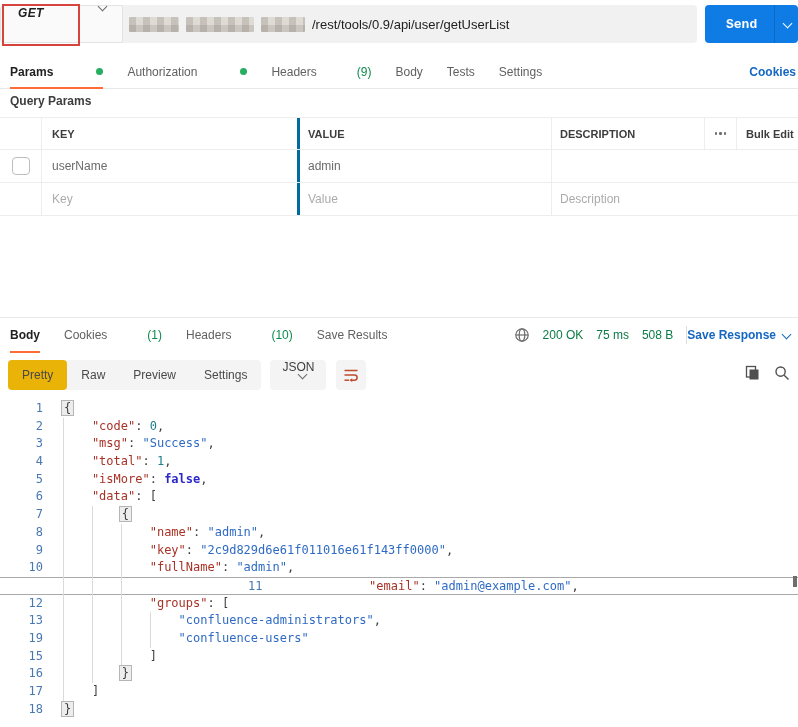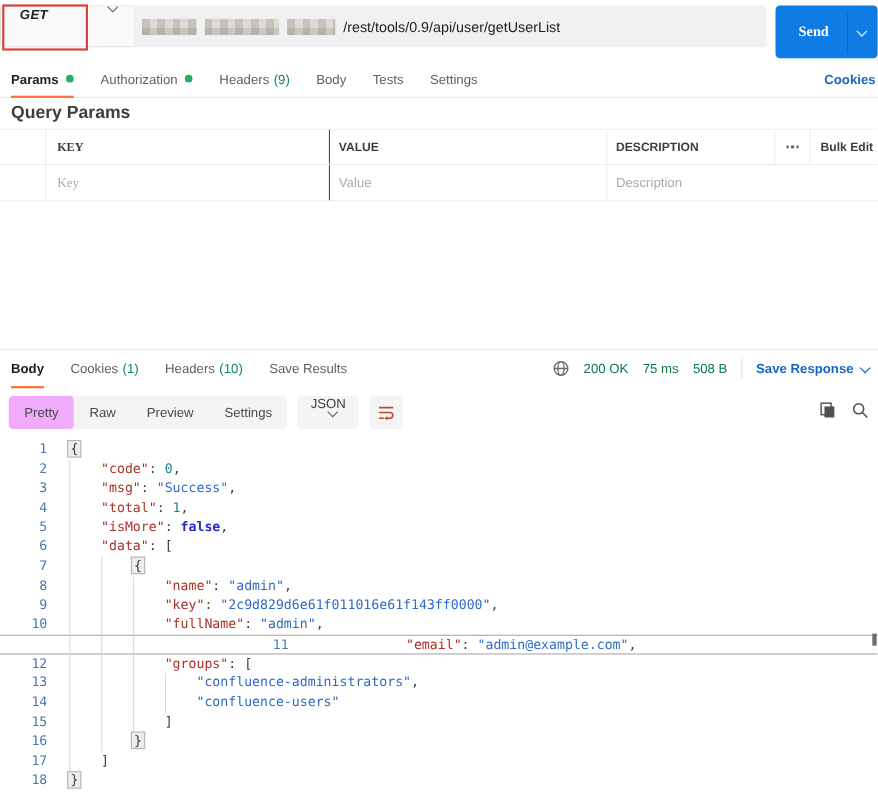--- a/index.html
+++ b/index.html
@@ -19,73 +19,73 @@
   .mosaic{height:15px;border-radius:1px;margin-right:7px;
     background:
       repeating-linear-gradient(90deg, rgba(90,80,70,.18) 0 7px, rgba(255,255,255,0) 7px 14px),
       repeating-linear-gradient(0deg, #CBC7C0 0 7px, #DEDAD4 7px 15px);}
   .m1{width:50px;margin-left:6px;}
   .m2{width:68px;}
   .m3{width:44px;}
   .url-text{font-size:13px;color:#212121;white-space:nowrap;}
   .red-annotation{position:absolute;left:2px;top:-1px;width:74px;height:38px;
                   border:2px solid #D5453D;pointer-events:none;}
-  .send{position:absolute;left:705px;top:0;width:93px;height:48px;background:#0E7CE4;
+  .send{position:absolute;left:705px;top:0;width:93px;height:38px;background:#0E7CE4;
         border:none;border-radius:4px;display:flex;align-items:center;color:#fff;
-        font-family:Liberation Serif, serif;cursor:pointer;padding:0;}
+        font-family:Liberation Mono, monospace;cursor:pointer;padding:0;}
   .send-label{font-size:13px;font-weight:bold;margin-left:21px;}
   .send-divider{width:1px;height:38px;background:rgba(0,0,0,.14);margin-left:17px;}
   .send .chev{color:#fff;margin-left:9px;margin-top:-2px;}
   
   .req-tabs{position:absolute;top:55px;left:0;width:798px;height:33px;
             border-bottom:1px solid #E8E8E8;display:flex;align-items:center;box-sizing:content-box;}
   .rtab{position:relative;height:33px;display:flex;align-items:center;margin-left:24px;
-        font-size:12px;color:#616161;cursor:pointer;white-space:nowrap;}
+        font-size:12px;color:#616161;cursor:pointer;white-space:nowrap;gap:36px;}
   .rtab:first-child{margin-left:10px;}
   .rtab.active{color:#212121;font-weight:bold;}
   .rtab .underline{position:absolute;left:0;right:0;bottom:-1px;height:2px;background:#FF6C37;}
   .gdot{width:7px;height:7px;border-radius:50%;background:#27AE60;margin-left:7px;}
   .count{color:#0E8A50;margin-left:4px;}
   .cookies-link{position:absolute;right:2px;top:55px;height:33px;display:flex;align-items:center;
                 font-size:12px;font-weight:bold;color:#1567C3;cursor:pointer;}
   
-  .qp-title{position:absolute;top:94px;left:10px;font-size:16px;font-weight:bold;color:#3D3D3D;}
+  .qp-title{position:absolute;top:94px;left:10px;font-size:12px;font-weight:bold;color:#3D3D3D;}
   .ptable{position:absolute;top:117px;left:0;width:798px;}
   .prow{display:flex;height:33px;border-bottom:1px solid #EDEDED;box-sizing:border-box;align-items:stretch;}
   .prow.hdr{border-top:1px solid #EDEDED;}
   .pcell{display:flex;align-items:center;box-sizing:border-box;font-size:12px;overflow:hidden;white-space:nowrap;}
   .c-check{width:42px;justify-content:center;border-right:1px solid #EDEDED;}
-  .c-key{width:258px;padding-left:10px;border-right:1px solid #0369a1;font-family:Liberation Serif, serif;}
+  .c-key{width:258px;padding-left:10px;border-right:3px solid #0369a1;}
   .c-val{width:252px;padding-left:8px;border-right:1px solid #EDEDED;}
   .c-desc-h{width:153px;padding-left:8px;border-right:1px solid #EDEDED;}
   .c-desc{flex:1;padding-left:8px;}
   .c-dots{width:32px;justify-content:center;border-right:1px solid #EDEDED;}
   .c-bulk{flex:1;padding-left:9px;}
   .hdr .pcell{font-size:11px;font-weight:bold;color:#3D3D3D;}
   .c-bulk{font-size:12px;font-weight:bold;color:#212121;}
   .filled{color:#6B6B6B;}
   .ph{color:#ABABAB;}
   .checkbox{width:16px;height:16px;border:1px solid #BDBDBD;border-radius:4px;background:#fff;cursor:pointer;}
   .dots3{display:flex;gap:2px;}
   .dots3 i{width:2.5px;height:2.5px;border-radius:50%;background:#6B6B6B;}
   
   .resp-top-divider{position:absolute;top:317px;left:0;width:798px;height:1px;background:#E8E8E8;}
   .resp-tabs{position:absolute;top:318px;left:0;height:34px;display:flex;align-items:center;}
   .resp-meta{position:absolute;top:318px;right:8px;height:34px;display:flex;align-items:center;font-size:12px;}
   .meta-item{color:#0C7A45;margin-left:13px;}
   .meta-divider{width:1px;height:18px;background:#DCDCDC;margin-left:13px;}
-  .save-resp{display:flex;align-items:center;color:#1567C3;font-weight:bold;margin-left:12px;cursor:pointer;}
+  .save-resp{display:flex;align-items:center;color:#1567C3;font-weight:bold;cursor:pointer;}
   .save-resp .chev{margin-left:7px;margin-top:-2px;}
   .globe{margin-left:0;display:flex;align-items:center;}
   
   .view-bar{position:absolute;top:360px;left:8px;height:30px;display:flex;align-items:center;}
   .seg{display:flex;background:#F4F4F4;border-radius:4px;height:30px;align-items:center;}
   .seg-item{padding:0 14px;height:30px;display:flex;align-items:center;font-size:12px;color:#494949;
             border-radius:4px;cursor:pointer;}
-  .seg-item.active{background:#f0abfc;}
+  .seg-item.active{background:#eab308;}
   .fmt{margin-left:9px;background:#F4F4F4;border-radius:4px;height:30px;display:flex;
        align-items:center;padding:0 12px;font-size:12px;color:#3D3D3D;cursor:pointer;flex-direction:column;}
   .fmt .chev{margin-left:9px;color:#6B6B6B;margin-top:-3px;}
   .wrap-btn{margin-left:10px;width:30px;height:30px;background:#F4F4F4;border-radius:4px;
             display:flex;align-items:center;justify-content:center;cursor:pointer;}
   .right-icons{position:absolute;top:365px;right:8px;display:flex;align-items:center;gap:14px;}
   .right-icons svg{cursor:pointer;}
   
   #editor{position:absolute;top:398px;left:0;width:798px;height:329px;overflow:hidden;}
   #code-lines{padding-top:2px;}
@@ -163,20 +163,28 @@
     <div class="pcell c-dots">
       <span class="dots3">
           <i></i>
           <i></i>
           <i></i>
         </span>
     </div>
     <div class="pcell c-bulk">Bulk Edit</div>
   </div>
   <div class="prow">
+    <div class="pcell c-check">
+      <span class="checkbox"></span>
+    </div>
+    <div class="pcell c-key filled">userName</div>
+    <div class="pcell c-val filled">admin</div>
+    <div class="pcell c-desc filled"></div>
+  </div>
+  <div class="prow">
     <div class="pcell c-check"></div>
     <div class="pcell c-key ph">Key</div>
     <div class="pcell c-val ph">Value</div>
     <div class="pcell c-desc ph">Description</div>
   </div>
 </div>
 
 <div class="resp-top-divider"></div>
 
 <div class="resp-tabs">
@@ -254,21 +262,21 @@
       <div class="code-line"><span class="ln">4</span><span class="cd" style="padding-left: 4ch;"><span class="tk-key">"total"</span><span class="tk-p">: </span><span class="tk-num">1</span><span class="tk-p">,</span></span></div>
       <div class="code-line"><span class="ln">5</span><span class="cd" style="padding-left: 4ch;"><span class="tk-key">"isMore"</span><span class="tk-p">: </span><span class="tk-bool">false</span><span class="tk-p">,</span></span></div>
       <div class="code-line"><span class="ln">6</span><span class="cd" style="padding-left: 4ch;"><span class="tk-key">"data"</span><span class="tk-p">: [</span></span></div>
       <div class="code-line"><span class="ln">7</span><span class="cd" style="padding-left: 8ch;"><span class="tk-bb">{</span></span></div>
       <div class="code-line"><span class="ln">8</span><span class="cd" style="padding-left: 12ch;"><span class="tk-key">"name"</span><span class="tk-p">: </span><span class="tk-str">"admin"</span><span class="tk-p">,</span></span></div>
       <div class="code-line"><span class="ln">9</span><span class="cd" style="padding-left: 12ch;"><span class="tk-key">"key"</span><span class="tk-p">: </span><span class="tk-str">"2c9d829d6e61f011016e61f143ff0000"</span><span class="tk-p">,</span></span></div>
       <div class="code-line"><span class="ln">10</span><span class="cd" style="padding-left: 12ch;"><span class="tk-key">"fullName"</span><span class="tk-p">: </span><span class="tk-str">"admin"</span><span class="tk-p">,</span></span></div>
       <div class="code-line boxed"><span class="ln">11</span><span class="cd" style="padding-left: 12ch;"><span class="tk-key">"email"</span><span class="tk-p">: </span><span class="tk-str">"admin@example.com"</span><span class="tk-p">,</span></span></div>
       <div class="code-line"><span class="ln">12</span><span class="cd" style="padding-left: 12ch;"><span class="tk-key">"groups"</span><span class="tk-p">: [</span></span></div>
       <div class="code-line"><span class="ln">13</span><span class="cd" style="padding-left: 16ch;"><span class="tk-str">"confluence-administrators"</span><span class="tk-p">,</span></span></div>
-      <div class="code-line"><span class="ln">14</span><span class="cd" style="padding-left: 16ch;"><span class="tk-str">"confluence-users"</span></span></div>
+      <div class="code-line"><span class="ln">19</span><span class="cd" style="padding-left: 16ch;"><span class="tk-str">"confluence-users"</span></span></div>
       <div class="code-line"><span class="ln">15</span><span class="cd" style="padding-left: 12ch;"><span class="tk-p">]</span></span></div>
       <div class="code-line"><span class="ln">16</span><span class="cd" style="padding-left: 8ch;"><span class="tk-bb">}</span></span></div>
       <div class="code-line"><span class="ln">17</span><span class="cd" style="padding-left: 4ch;"><span class="tk-p">]</span></span></div>
       <div class="code-line"><span class="ln">18</span><span class="cd" style="padding-left: 0ch;"><span class="tk-bb">}</span></span></div>
     </div>
   <div class="sthumb"></div>
 <div class="iguide" style="left: 63px; top: 19.7px; height: 283.2px;"></div>
     <div class="iguide" style="left: 91.9px; top: 108.2px; height: 177px;"></div>
     <div class="iguide" style="left: 120.8px; top: 125.9px; height: 141.6px;"></div>
     <div class="iguide" style="left: 149.7px; top: 214.4px; height: 35.4px;"></div>

